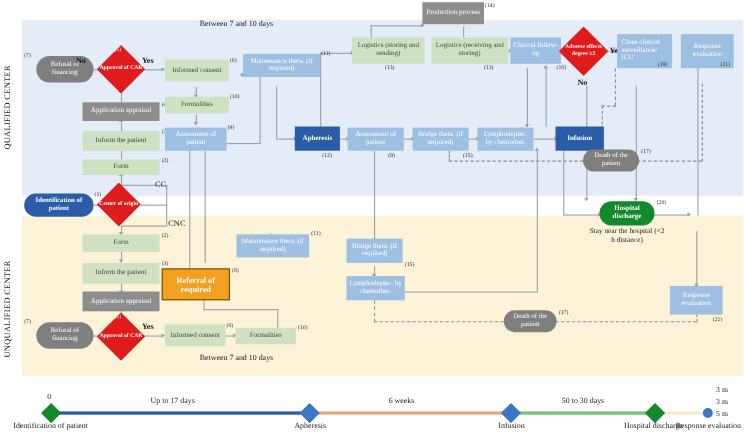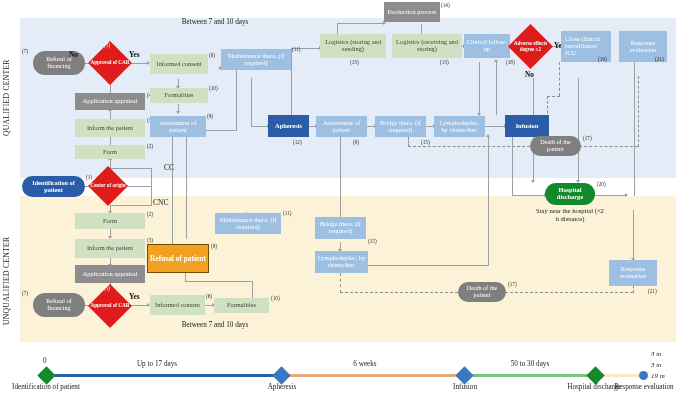--- a/index.html
+++ b/index.html
@@ -55,21 +55,21 @@
   .ar-u{border-left:2.4px solid transparent;border-right:2.4px solid transparent;border-bottom:3.4px solid #9aa0a6;}
 
   
   #timeline{position:absolute;left:0;top:352px;width:676px;height:49px;}
   .tl-seg{position:absolute;height:3px;top:22px;}
   .tl-dia{position:absolute;width:13px;height:13px;top:17px;transform:rotate(45deg);}
   .tl-dot{position:absolute;width:9px;height:9px;border-radius:50%;top:19px;background:#3b78c3;}
   .tl-cap{position:absolute;font-size:7.2px;color:#1b1b1b;text-align:center;line-height:1.15;top:31px;}
   .tl-seglab{position:absolute;font-size:7.2px;color:#1b1b1b;text-align:center;top:8px;}
   .tl-zero{position:absolute;font-size:7.2px;color:#1b1b1b;top:5px;}
-  .tl-mo{position:absolute;font-size:7px;color:#1b1b1b;text-align:left;line-height:1.5;font-style:italic;}
+  .tl-mo{position:absolute;font-size:7px;color:#1b1b1b;text-align:left;line-height:1.5;}
 </style>
 </head>
 <body>
 
 <div id="root">
 
   <div class="panel" id="panel-qualified"></div>
   <div class="panel" id="panel-unqualified"></div>
 
   <div class="side-label" id="label-qualified">QUALIFIED CENTER</div>
@@ -344,21 +344,21 @@
 
   <div class="node pill-blue" style="left:22px;top:176px;width:63px;height:21px;">
     <span>Identification of patient</span>
   </div>
   <div class="tag" style="left:86px;top:174px;">(1)</div>
 
   <div class="diamond" style="left:88px;top:166px;width:40px;height:40px;">
     <div class="dshape"></div>
     <div class="dtext">Center of origin</div>
   </div>
-  <div class="freetext" style="left:164px;top:163px;font-size:7.6px;">CC</div>
+  <div class="freetext" style="left:141px;top:163px;font-size:7.6px;">CC</div>
   <div class="freetext" style="left:153px;top:198px;font-size:7.6px;">CNC</div>
 
   <div class="node box green" style="left:75px;top:213px;width:70px;height:16px;">
     <span>Form</span>
   </div>
   <div class="tag" style="left:147px;top:211px;">(2)</div>
 
   <div class="node box green" style="left:75px;top:239px;width:70px;height:19px;">
     <span>Inform the patient</span>
   </div>
@@ -387,21 +387,21 @@
     <span>Informed consent</span>
   </div>
   <div class="tag" style="left:206px;top:293px;">(6)</div>
 
   <div class="node box green" style="left:214px;top:298px;width:55px;height:15px;">
     <span>Formalities</span>
   </div>
   <div class="tag" style="left:271px;top:295px;">(10)</div>
 
   <div class="node orange" style="left:147px;top:244px;width:62px;height:29px;">
-    <span>Refusal of patient</span>
+    <span>Referral of required</span>
   </div>
   <div class="tag" style="left:211px;top:243px;">(8)</div>
 
   <div class="node box lblue" style="left:215px;top:213px;width:66px;height:21px;">
     <span>Maintenance thera. (if required)</span>
   </div>
   <div class="tag" style="left:283px;top:210px;">(11)</div>
 
   <div class="node box lblue" style="left:315px;top:217px;width:51px;height:22px;">
     <span>Bridge thera. (if required)</span>
@@ -444,16 +444,16 @@
     <div class="tl-seglab" style="left:470px;width:120px;">50 to 30 days</div>
 
     <div class="tl-cap" style="left:7px;width:78px;">Identification of patient</div>
     <div class="tl-cap" style="left:244px;width:76px;">Apheresis</div>
     <div class="tl-cap" style="left:427px;width:76px;">Infusion</div>
     <div class="tl-cap" style="left:563px;width:62px;">Hospital discharge</div>
     <div class="tl-cap" style="left:613px;width:62px;">Response evaluation</div>
 
     <div class="tl-mo" style="left:651px;top:-3px;">3 m</div>
     <div class="tl-mo" style="left:651px;top:8px;">3 m</div>
-    <div class="tl-mo" style="left:651px;top:19px;">19 m</div>
+    <div class="tl-mo" style="left:651px;top:19px;">5 m</div>
   </div>
 
 </div>
 
 </body></html>

